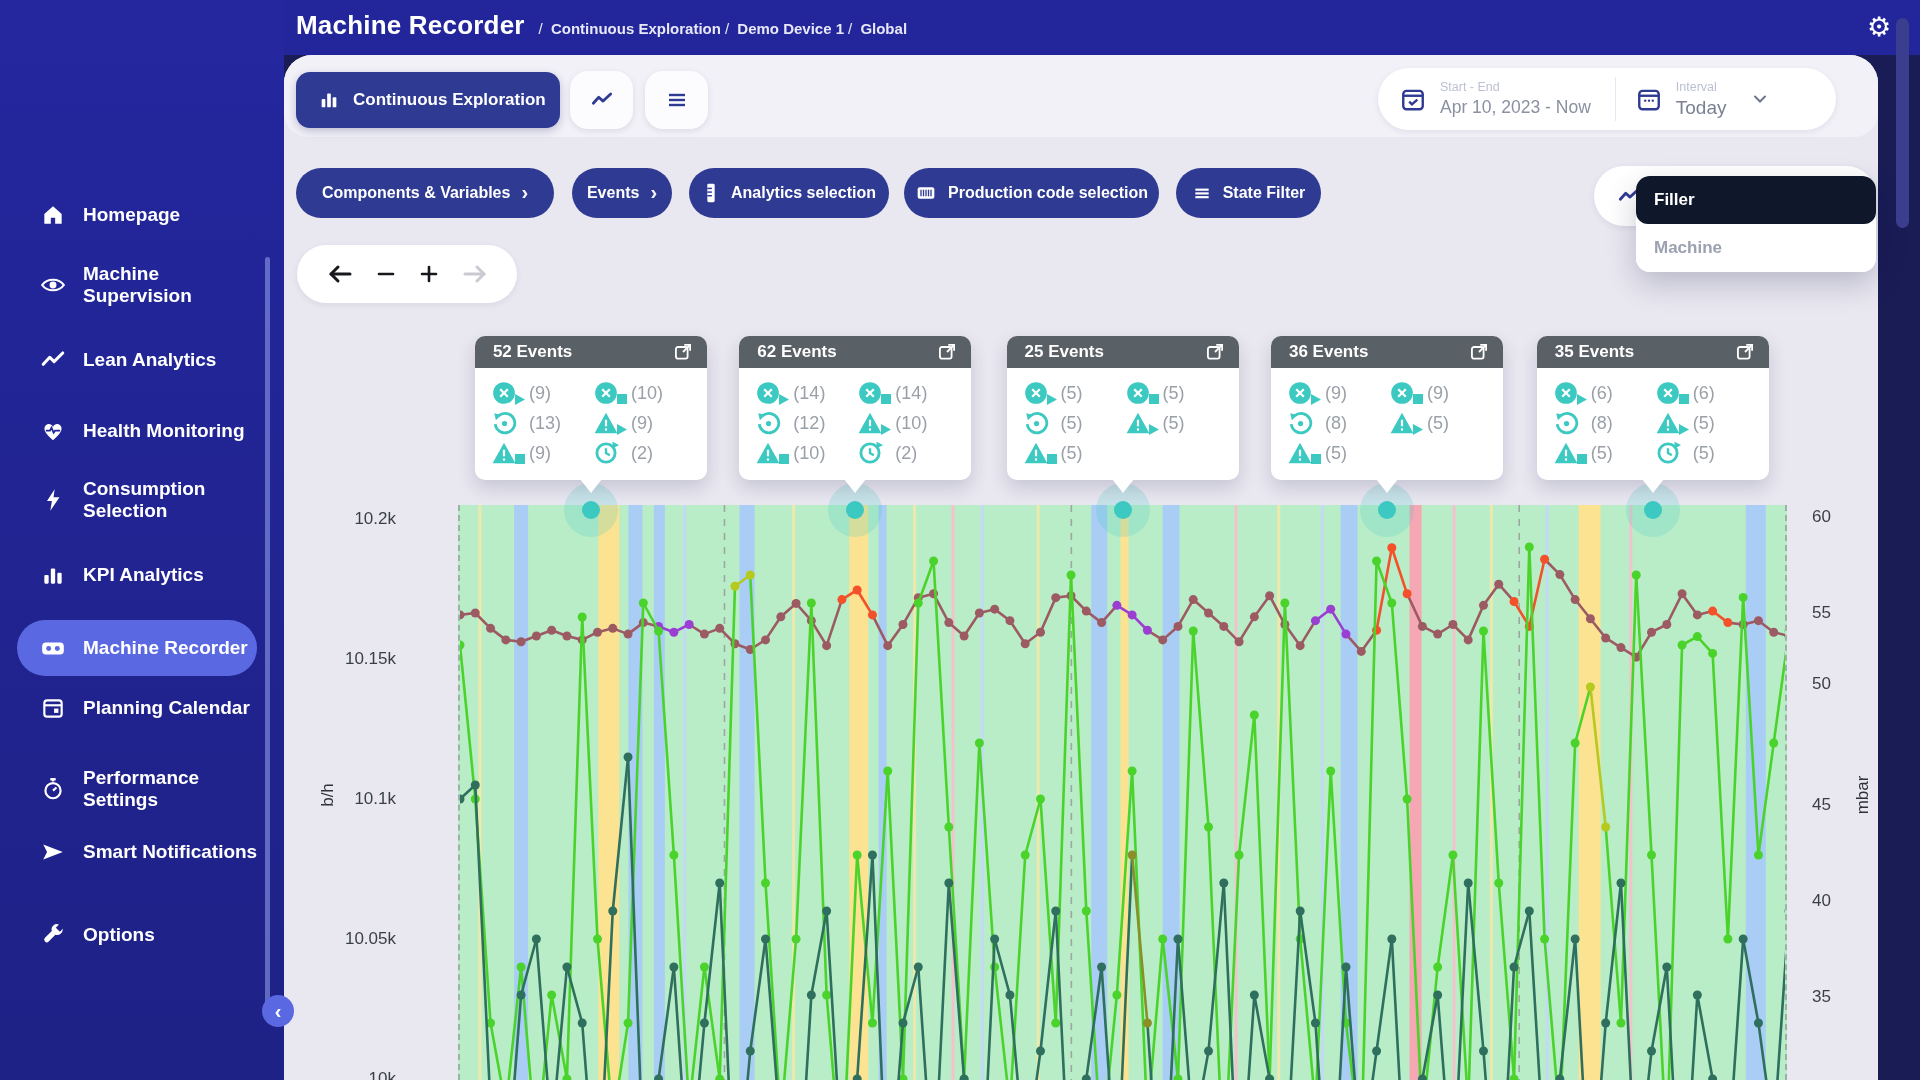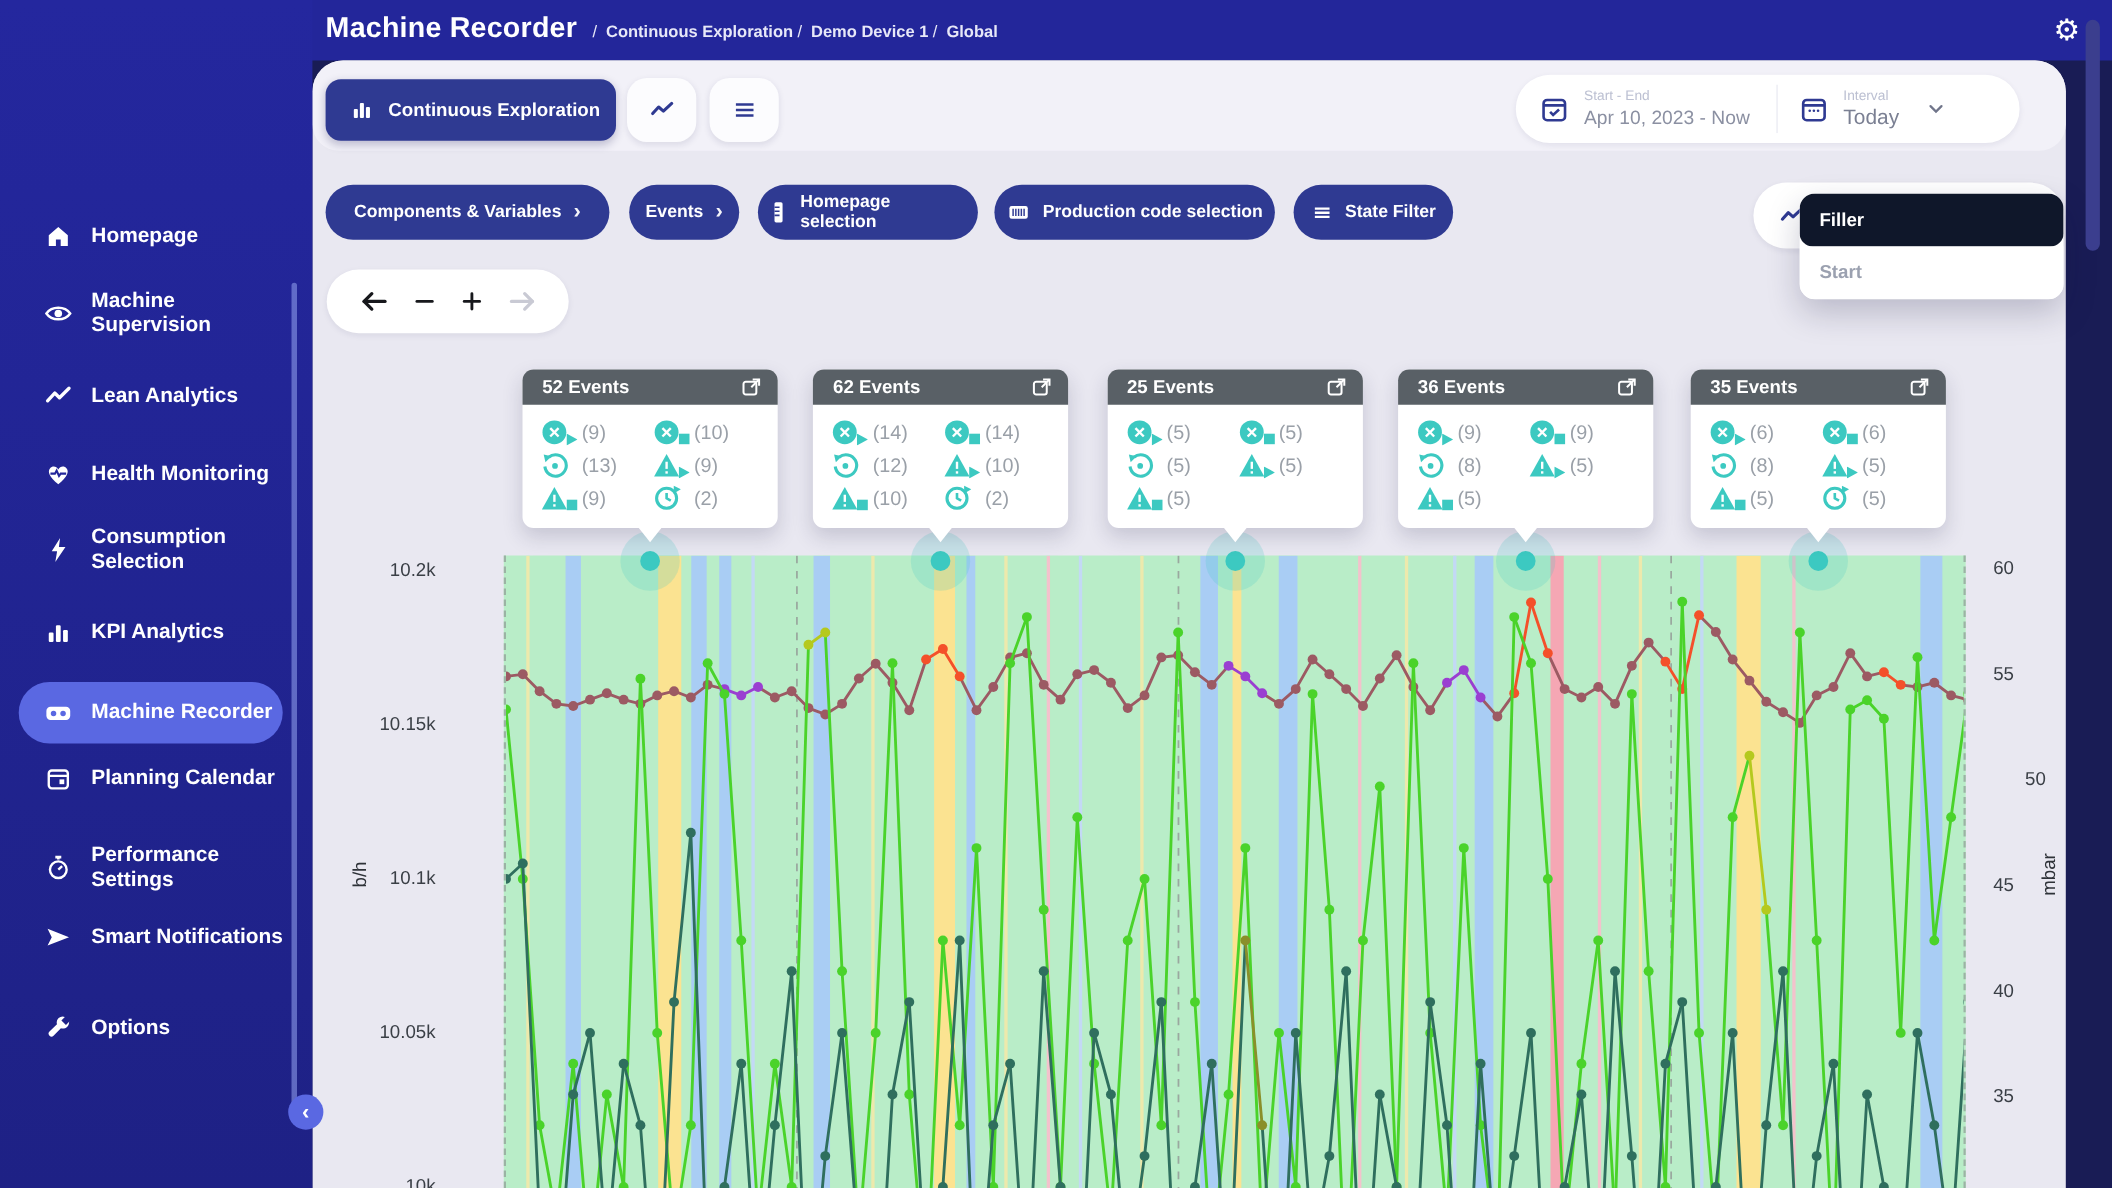--- a/index.html
+++ b/index.html
@@ -244,21 +244,21 @@
   <span>Events</span>
     <span class="arr">›</span>
 </div>
 <div class="chip" style="left:689px;width:200px">
   <svg width="18" height="22" viewBox="0 0 18 24">
       <rect x="5" y="2" width="8" height="20" rx="1.6" fill="#fff"></rect>
       <line x1="5" y1="7" x2="10" y2="7" stroke="#2f3a92" stroke-width="1.6"></line>
       <line x1="5" y1="11" x2="10" y2="11" stroke="#2f3a92" stroke-width="1.6"></line>
       <line x1="5" y1="15" x2="10" y2="15" stroke="#2f3a92" stroke-width="1.6"></line>
     </svg>
-  <span>Homepage selection</span>
+  <span>Analytics selection</span>
 </div>
 <div class="chip" style="left:904px;width:255px">
   <svg width="22" height="20" viewBox="0 0 24 24">
       <rect x="2" y="5" width="20" height="14" rx="2.5" fill="#fff"></rect>
       <line x1="6" y1="8" x2="6" y2="16" stroke="#2f3a92" stroke-width="1.6"></line>
       <line x1="9" y1="8" x2="9" y2="16" stroke="#2f3a92" stroke-width="1.6"></line>
       <line x1="12" y1="8" x2="12" y2="16" stroke="#2f3a92" stroke-width="1.6"></line>
       <line x1="15" y1="8" x2="15" y2="16" stroke="#2f3a92" stroke-width="1.6"></line>
       <line x1="18" y1="8" x2="18" y2="16" stroke="#2f3a92" stroke-width="1.6"></line>
     </svg>
@@ -274,21 +274,21 @@
 </div>
 
 <div class="mach-pill">
   <svg width="26" height="26" viewBox="0 0 24 24">
       <polyline points="4,15 9,9.5 13,13 20,6.5" stroke="#2f3a92" stroke-width="2.6" fill="none" stroke-linecap="round" stroke-linejoin="round"></polyline>
     </svg>
   <span>Machine Selection</span>
 </div>
 <div class="dropdown" id="dd">
     <div class="dd-opt sel">Filler</div>
-    <div class="dd-opt">Start</div>
+    <div class="dd-opt">Machine</div>
   </div>
 
 <div class="zoom-pill">
   <svg width="26" height="22" viewBox="0 0 26 22">
       <line x1="4" y1="11" x2="23" y2="11" stroke="#17181c" stroke-width="3" stroke-linecap="round"></line>
       <polyline points="11,4 4,11 11,18" stroke="#17181c" stroke-width="3" fill="none" stroke-linecap="round" stroke-linejoin="round"></polyline>
     </svg>
   <svg width="20" height="20" viewBox="0 0 20 20">
       <line x1="3" y1="10" x2="17" y2="10" stroke="#17181c" stroke-width="2.6" stroke-linecap="round"></line>
     </svg>
@@ -863,21 +863,21 @@
     </svg>
 </div>
 <div id="axes">
     <div class="tick left" style="top: 509px;">10.2k</div>
     <div class="tick left" style="top: 649px;">10.15k</div>
     <div class="tick left" style="top: 789px;">10.1k</div>
     <div class="tick left" style="top: 929px;">10.05k</div>
     <div class="tick left" style="top: 1069px;">10k</div>
     <div class="tick right" style="top: 507px;">60</div>
     <div class="tick right" style="top: 603px;">55</div>
-    <div class="tick right" style="top: 699px; margin-left: 29px;">50</div>
+    <div class="tick right" style="top: 674px;">50</div>
     <div class="tick right" style="top: 795px;">45</div>
     <div class="tick right" style="top: 891px;">40</div>
     <div class="tick right" style="top: 987px;">35</div>
     <div class="axis-unit" style="left: 316px; top: 785px;">b/h</div>
     <div class="axis-unit" style="left: 1844px; top: 785px;">mbar</div>
   </div>
 <div id="cards">
     <div class="ev-halo" style="left: 563.9px; top: 483px;"></div>
     <div class="ev-dot" style="left: 581.9px; top: 501px;"></div>
     <div class="ev-card" style="left: 474.9px;">

